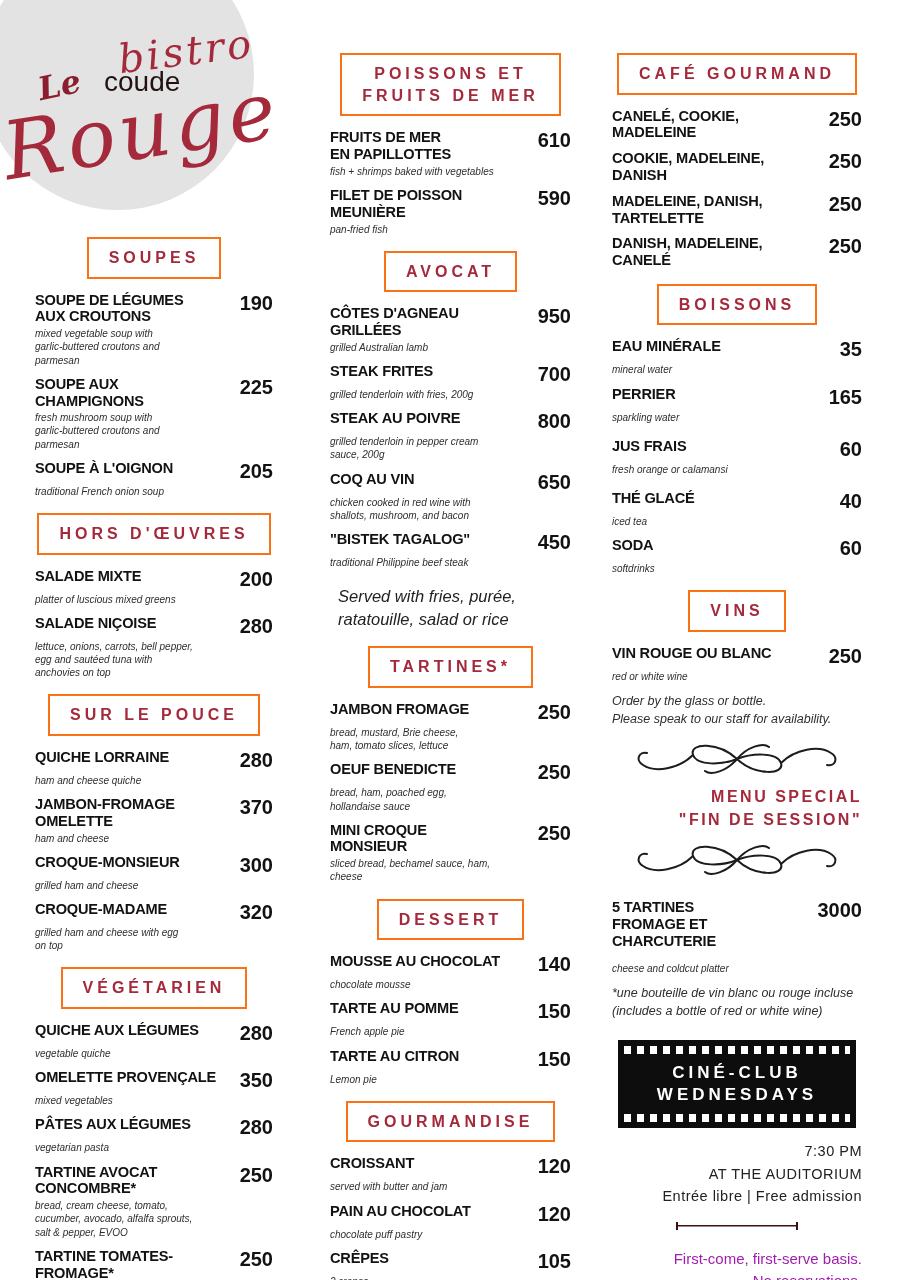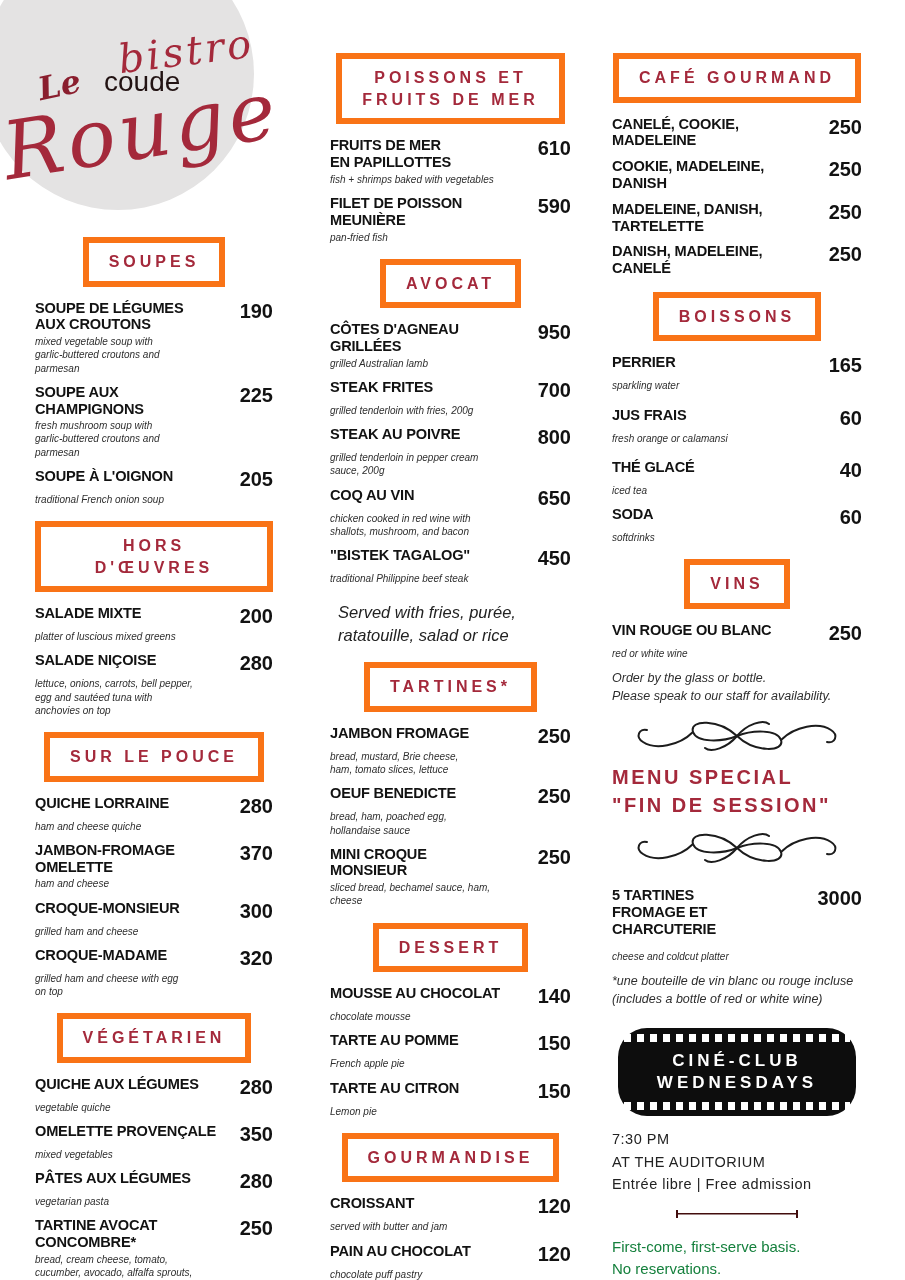--- a/index.html
+++ b/index.html
@@ -17,51 +17,51 @@
               color:#a4293b;font-size:80px;transform:rotate(-9deg);letter-spacing:4px;}
 
   
   .col{position:absolute;}
   .col-left{left:35px;top:222px;width:238px;}
   .col-middle{left:330px;top:38px;width:241px;}
   .col-right{left:612px;top:38px;width:250px;}
 
   
   .sec-head-wrap{text-align:center;margin:15px 0 13px;}
-  .sec-head{display:inline-block;border:6px solid #f97316;background:#fff;padding:8px 20px;
+  .sec-head{display:inline-block;border:2px solid #f97316;background:#fff;padding:8px 20px;
             color:#a4293b;font-weight:bold;font-size:16px;letter-spacing:4px;white-space:pre-line;line-height:1.35;}
 
   
   .item{margin:0 0 9px;}
   .item.gap-top{margin-top:14px;}
   .item-row{display:flex;justify-content:space-between;align-items:flex-start;gap:16px;}
   .item-name{font-weight:bold;font-size:14.6px;line-height:1.15;color:#121212;letter-spacing:-0.2px;
              white-space:pre-line;flex:1;}
   .item-price{font-weight:bold;font-size:20px;color:#121212;flex:0 0 auto;}
   .item-desc{font-style:italic;font-size:10px;color:#2e2e2e;line-height:1.32;margin-top:2px;white-space:pre-line;}
   .item-desc.desc-gap{margin-top:12px;}
 
   
   .note{white-space:pre-line;}
   .note-big{font-style:italic;font-size:16.5px;color:#222;margin:16px 8px 10px;line-height:1.4;}
   .note-small{font-style:italic;font-size:12.5px;color:#2e2e2e;line-height:1.45;margin:6px 0 10px;}
 
   
   .flourish{text-align:center;margin:8px 0 2px;}
-  .special-title{color:#a4293b;font-weight:bold;font-size:20px;letter-spacing:2.5px;text-align:left;line-height:1.4;margin:2px 0;}
-
-  
-  .filmstrip{background:#0d0d0d;margin:20px 6px 12px;padding:6px 6px;border-radius:29px;}
+  .special-title{color:#a4293b;font-weight:bold;font-size:16px;letter-spacing:2.5px;text-align:right;line-height:1.4;margin:2px 0;}
+
+  
+  .filmstrip{background:#0d0d0d;margin:20px 6px 12px;padding:6px 6px;}
   .holes{height:8px;background-image:repeating-linear-gradient(90deg,#ffffff 0 7px,transparent 7px 13px);}
   .film-text{color:#ffffff;text-align:center;font-weight:bold;font-size:17px;letter-spacing:4px;line-height:1.3;padding:8px 0;}
 
   
-  .center-block{text-align:left;margin:10px 0;}
+  .center-block{text-align:right;margin:10px 0;}
   .center-event div{font-size:14.5px;color:#222;line-height:1.55;letter-spacing:0.5px;}
-  .center-plain div{font-size:15px;color:#15803d;line-height:1.5;}
+  .center-plain div{font-size:15px;color:#a21caf;line-height:1.5;}
 
   .mini-divider{width:118px;height:8px;margin:14px auto 18px;
      border-left:2px solid #420d0d;border-right:2px solid #420d0d;
      background:linear-gradient(#420d0d,#420d0d) center/100% 1.5px no-repeat;}
 </style>
 </head>
 <body>
 
 <div class="page">
 
@@ -344,20 +344,27 @@
         </div>
       </div>
       <div class="item">
         <div class="item-row">
           <div class="item-name">DANISH, MADELEINE,
 CANELÉ</div>
           <div class="item-price">250</div>
         </div>
       </div>
       <div class="sec-head-wrap"><div class="sec-head">BOISSONS</div></div>
+      <div class="item">
+        <div class="item-row">
+          <div class="item-name">EAU MINÉRALE</div>
+          <div class="item-price">35</div>
+        </div>
+        <div class="item-desc">mineral water</div>
+      </div>
       <div class="item">
         <div class="item-row">
           <div class="item-name">PERRIER</div>
           <div class="item-price">165</div>
         </div>
         <div class="item-desc">sparkling water</div>
       </div>
       <div class="item gap-top">
         <div class="item-row">
           <div class="item-name">JUS FRAIS</div>

